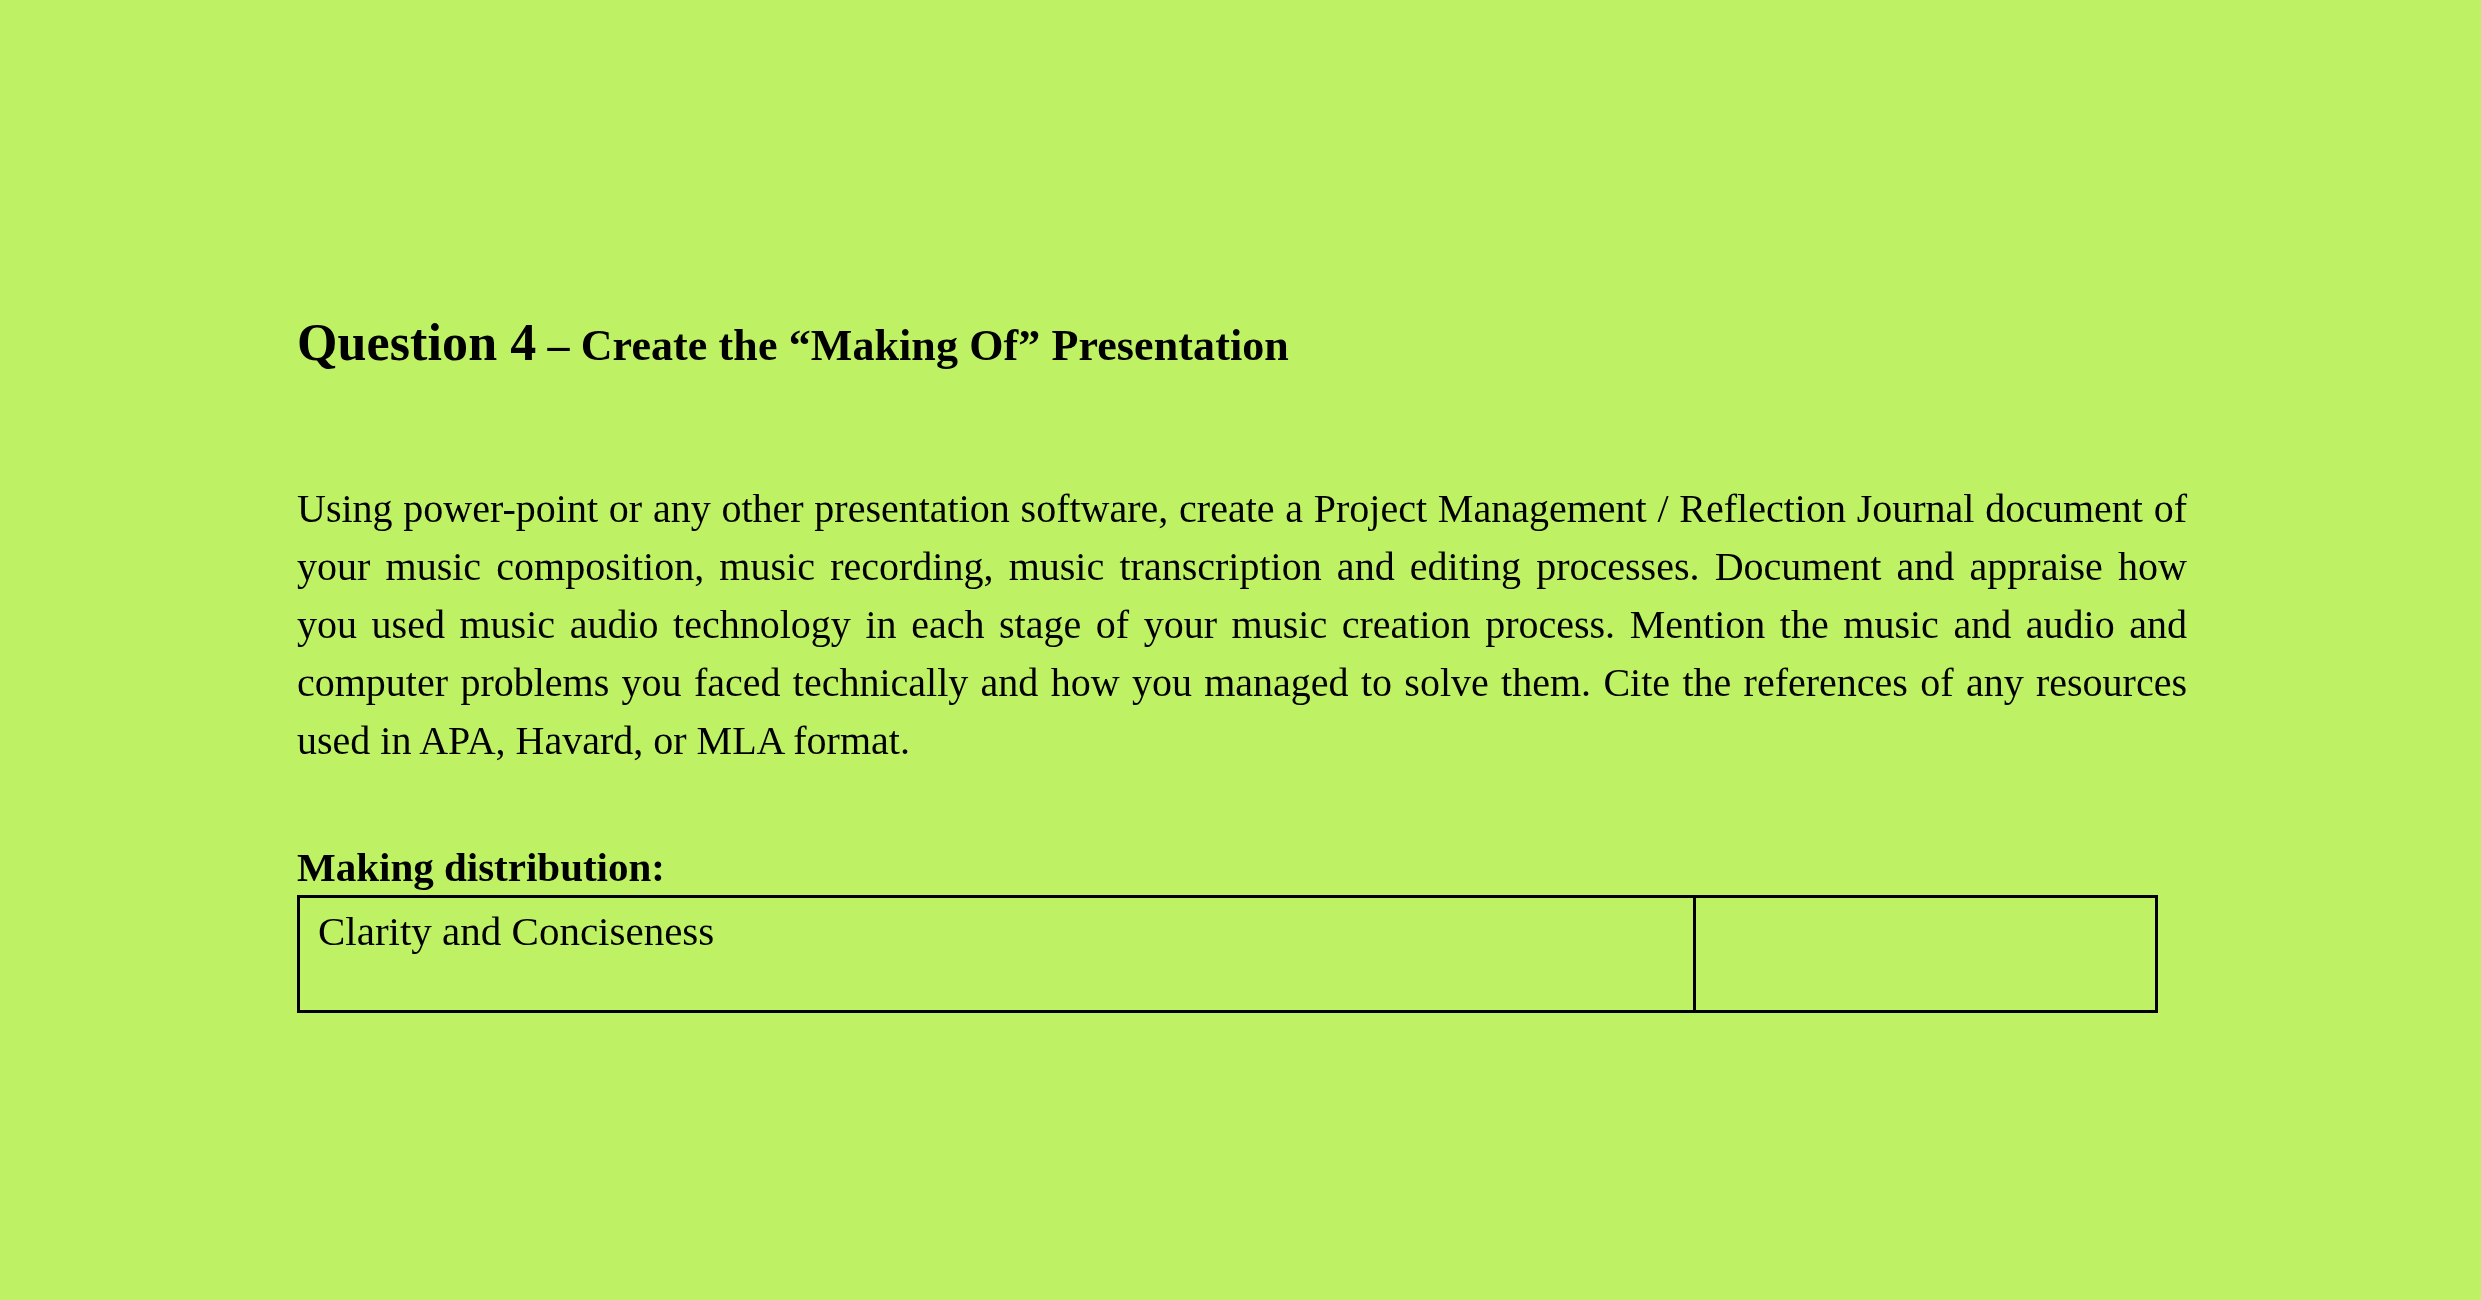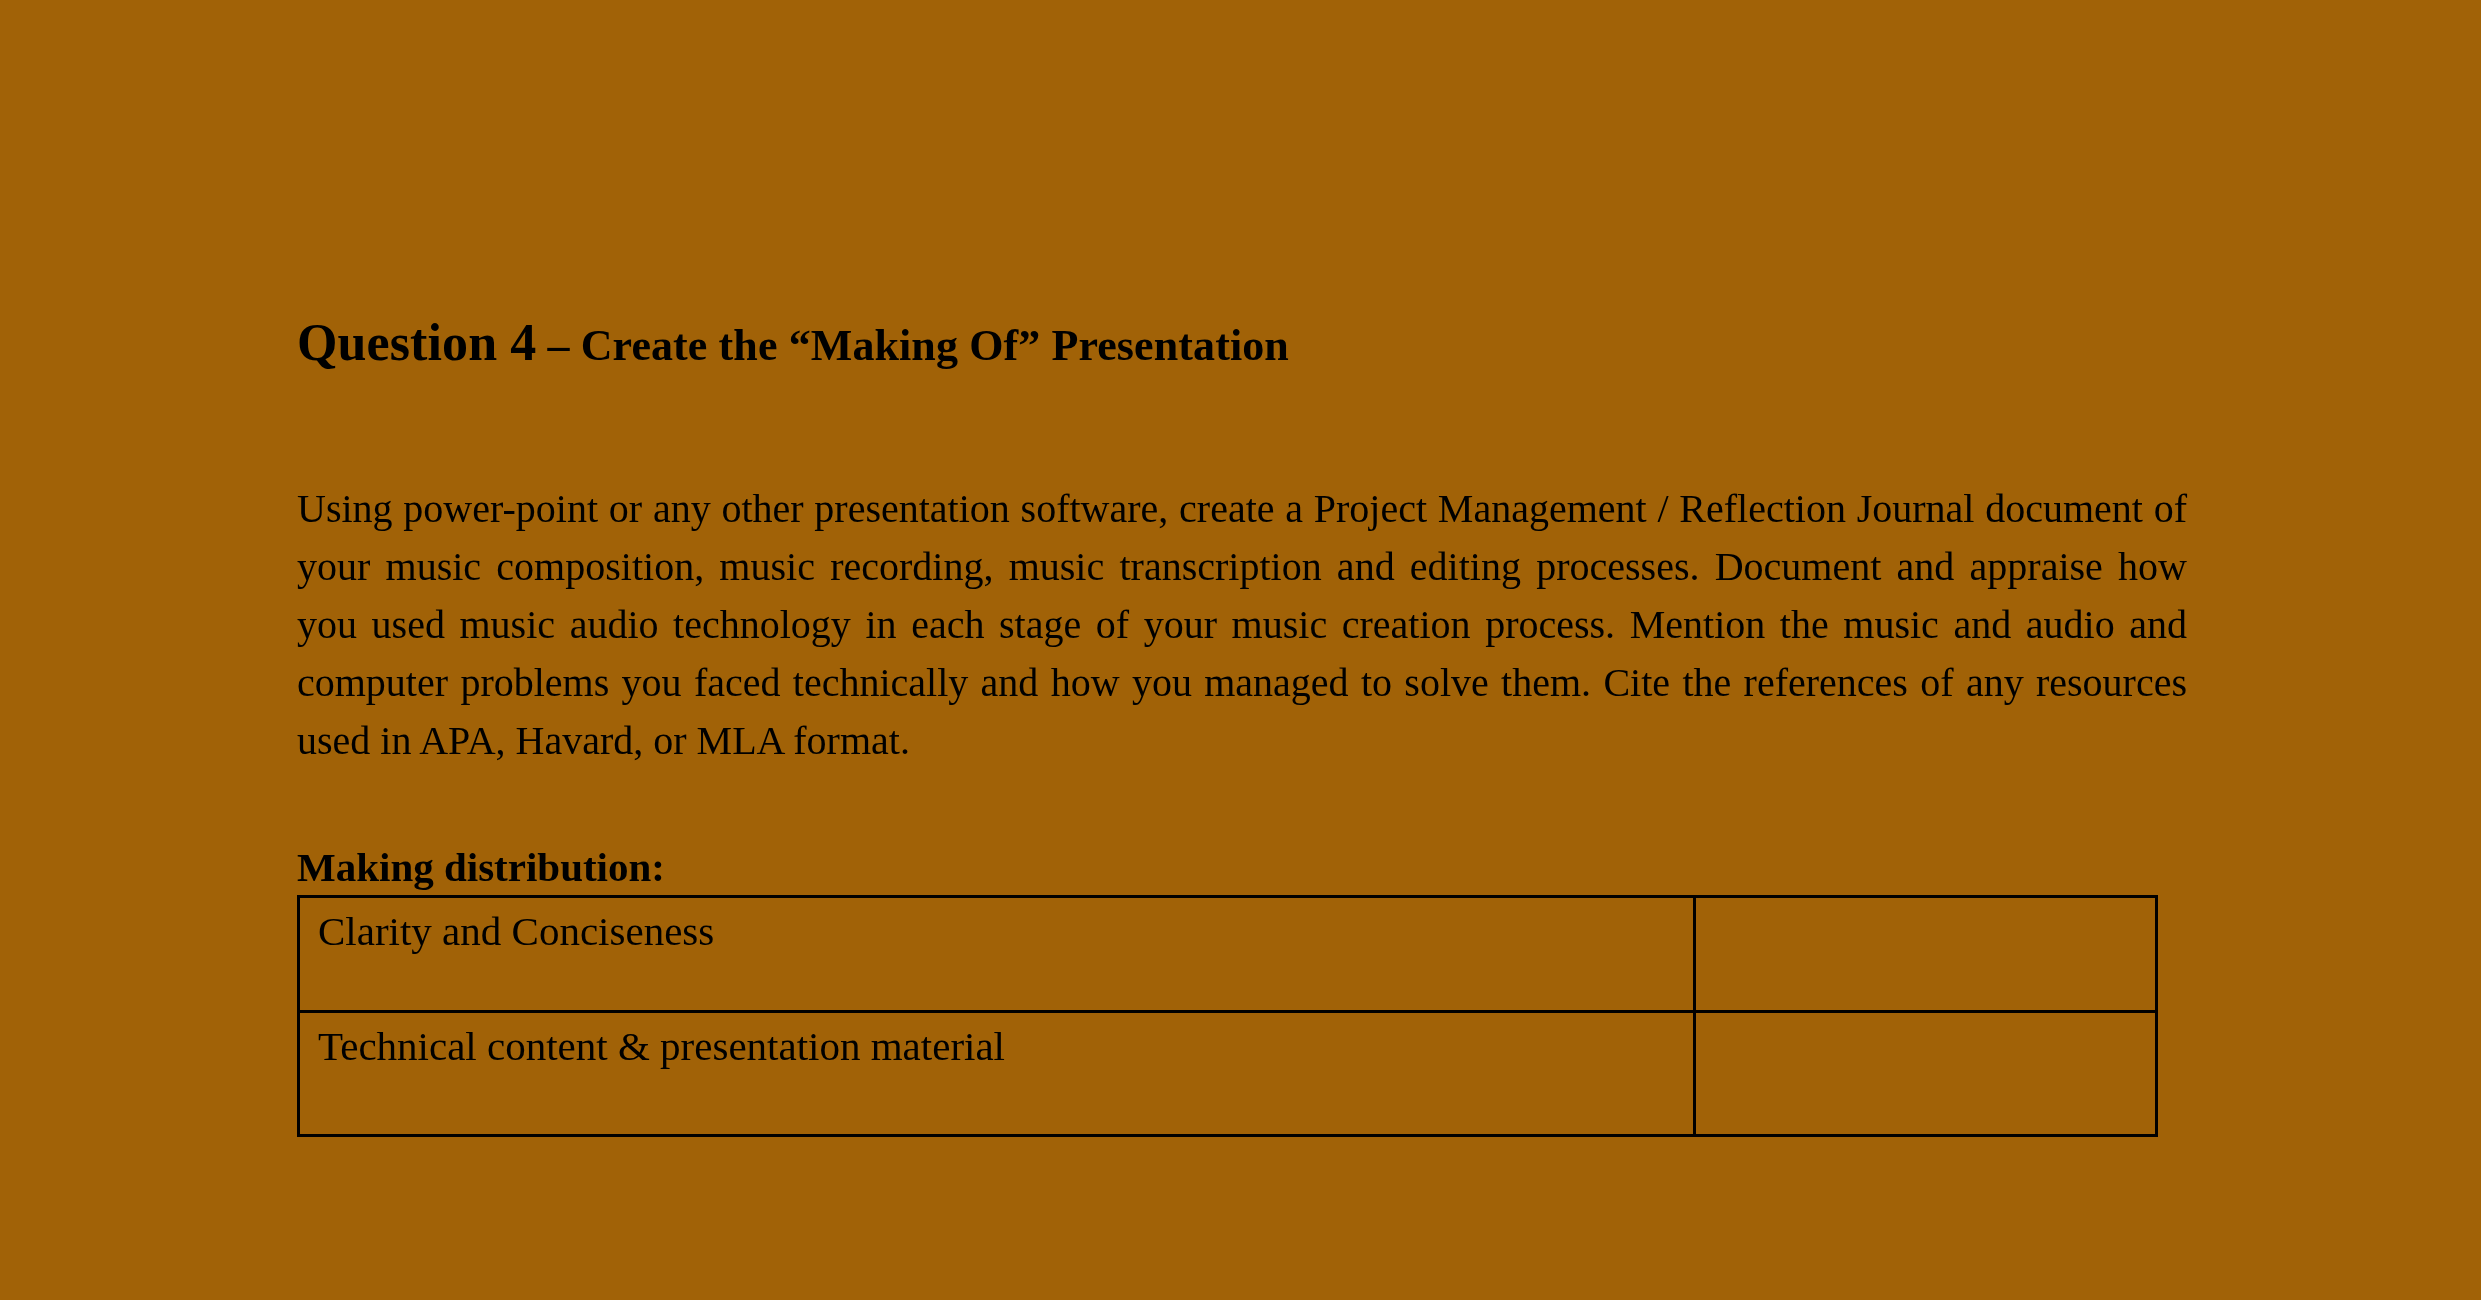--- a/index.html
+++ b/index.html
@@ -14,21 +14,21 @@
     overflow: hidden;
     font-family: "Liberation Serif", "DejaVu Serif", serif;
     color: #000000;
     -webkit-font-smoothing: antialiased;
   }
 
   .page {
     position: relative;
     width: 2481px;
     height: 1300px;
-    background: #a16207;
+    background: #bef264;
   }
 
   
   .doc-heading {
     position: absolute;
     left: 297px;
     top: 296px;
     width: 1900px;
     font-weight: bold;
     line-height: 1.0;
@@ -109,20 +109,16 @@
   <table class="marks-table">
     <colgroup>
       <col class="col-criterion">
       <col class="col-marks">
     </colgroup>
     <tbody>
       <tr class="row-1">
         <td>Clarity and Conciseness</td>
         <td class="cell-empty"></td>
       </tr>
-      <tr class="row-3">
-        <td>Technical content &amp; presentation material</td>
-        <td class="cell-empty"></td>
-      </tr>
     </tbody>
   </table>
 
 </div>
 
 </body></html>

